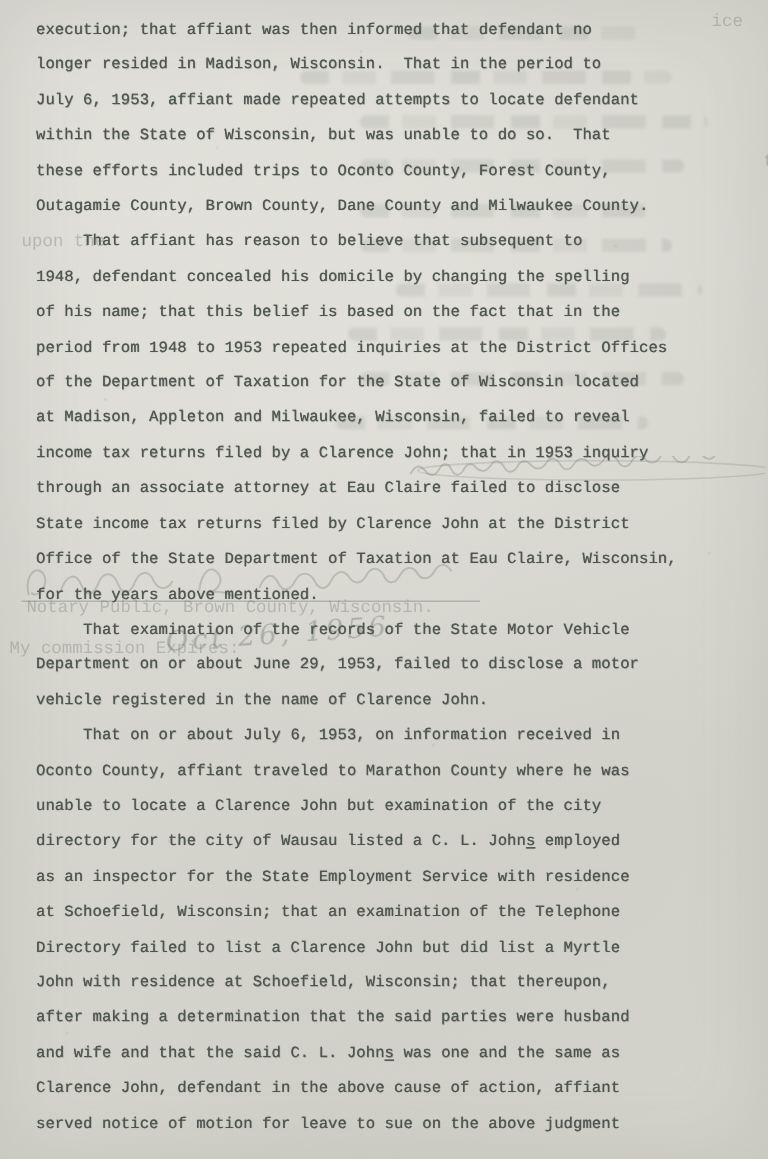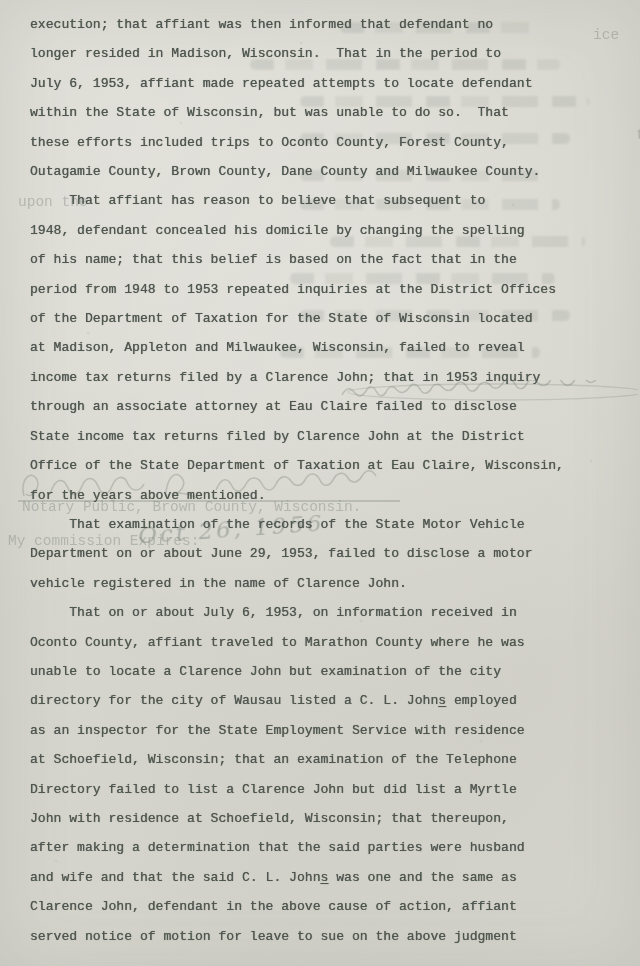--- a/index.html
+++ b/index.html
@@ -81,21 +81,21 @@
   <div class="smudge" style="left:250px;top:59px;width:310px;"></div>
   <div class="smudge" style="left:300px;top:96px;width:290px;"></div>
   <div class="smudge" style="left:300px;top:133px;width:270px;"></div>
   <div class="smudge" style="left:300px;top:170px;width:240px;"></div>
   <div class="smudge" style="left:300px;top:199px;width:260px;"></div>
   <div class="smudge" style="left:330px;top:236px;width:255px;"></div>
   <div class="smudge" style="left:290px;top:273px;width:265px;"></div>
   <div class="smudge" style="left:300px;top:310px;width:270px;"></div>
   <div class="smudge" style="left:280px;top:347px;width:260px;"></div>
 
-  <div class="ghost-mono" style="left:593px;top:28px;text-align:right;">ice</div>
+  <div class="ghost-mono" style="left:593px;top:12px;text-align:right;">ice</div>
   <div class="ghost-mono" style="left:636px;top:128px;">th</div>
   <div class="ghost-mono" style="left:18px;top:195px;">upon the</div>
   <div class="ghost-mono" style="left:8px;top:534px;">My commission Expires:</div>
   <div class="ghost-mono" style="left:22px;top:500px;">Notary Public, Brown County, Wisconsin.</div>
   <div class="ghost-hand" style="left:138px;top:516px;">Oct 26, 1956</div>
 
   <svg class="scrawl" style="left:336px;top:380px;" width="302" height="24" viewBox="0 0 302 24">
     <ellipse cx="160" cy="12" rx="148" ry="8" fill="none" stroke="rgba(108,120,110,0.22)" stroke-width="1.3"></ellipse>
     <path d="M6 15 c5 -9 9 -7 13 -2 c4 5 8 3 11 -2 c3 -6 8 -5 10 0 c3 6 7 6 10 1 c3 -6 7 -7 11 -2 c4 4 8 3 12 -2 c3 -6 8 -4 11 1 c3 6 8 5 11 0 c3 -6 8 -6 12 -1 c4 4 9 3 12 -2 c4 -6 9 -4 12 1 c3 6 8 5 11 0 c4 -6 9 -6 13 -1 c4 4 9 2 12 -3 c3 -6 9 -4 12 1 c3 6 8 6 11 1 c3 -6 8 -7 12 -2 c4 4 9 3 12 -2 c3 -6 9 -4 12 1 c4 5 9 4 12 -1 c3 -6 8 -6 12 -1 c4 4 8 3 11 -2" fill="none" stroke="rgba(108,120,110,0.32)" stroke-width="1.5"></path>
   </svg>

